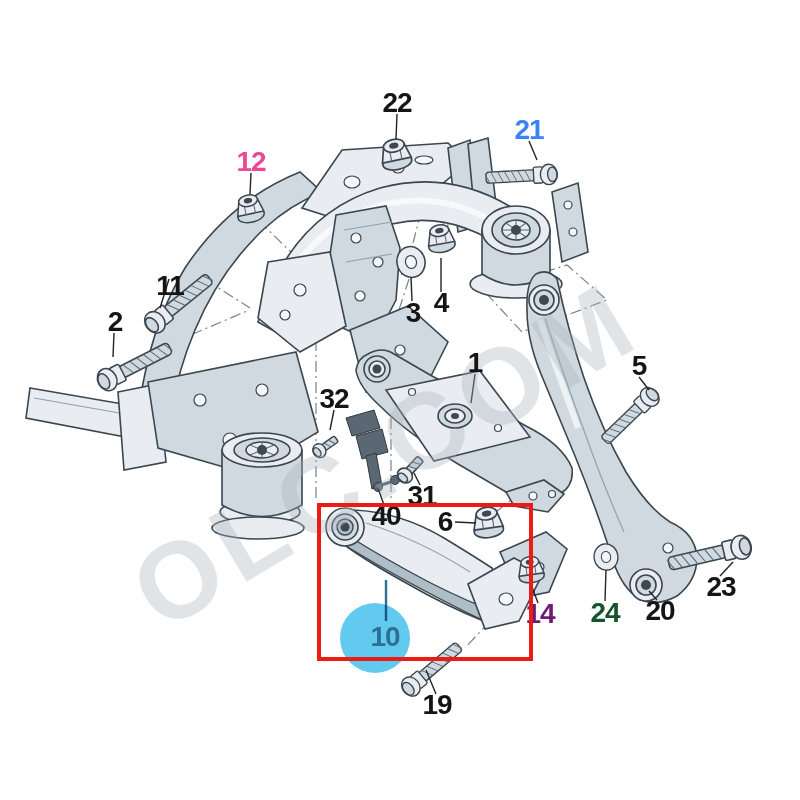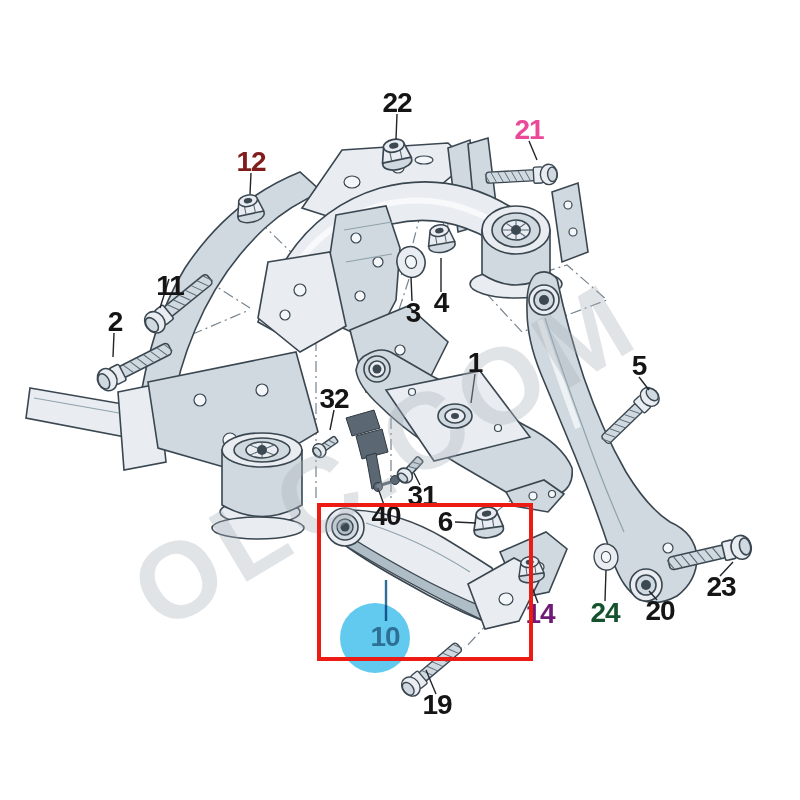--- a/index.html
+++ b/index.html
@@ -255,22 +255,22 @@
       <path class="ln" d="M720,576 L733,562"></path>
       <path d="M386,580 L386,621" stroke="#2e7095" stroke-width="2.4" fill="none"></path>
     </g>
   </svg>
 
   <div class="watermark">OLC.COM</div>
 
   <div class="hl-circle" style="left: 340px; top: 603px; width: 70px; height: 70px; background: rgb(98, 201, 239);"></div>
 
   <div class="part-label" style="left: 397px; top: 103px; color: rgb(21, 21, 21);">22</div>
-    <div class="part-label" style="left: 251px; top: 162px; color: #7f1d1d; text-align: right;">12</div>
-    <div class="part-label" style="left: 529px; top: 130px; color: #ec4899;">21</div>
+    <div class="part-label" style="left: 251px; top: 162px; color: #ec4899; text-align: right;">12</div>
+    <div class="part-label" style="left: 529px; top: 130px; color: #3b82f6;">21</div>
     <div class="part-label" style="left: 170px; top: 268px; color: rgb(21, 21, 21); margin-top: 18px;">11</div>
     <div class="part-label" style="left: 115px; top: 322px; color: rgb(21, 21, 21);">2</div>
     <div class="part-label" style="left: 413px; top: 313px; color: rgb(21, 21, 21);">3</div>
     <div class="part-label" style="left: 441px; top: 303px; color: rgb(21, 21, 21);">4</div>
     <div class="part-label" style="left: 475px; top: 363px; color: rgb(21, 21, 21);">1</div>
     <div class="part-label" style="left: 639px; top: 366px; color: rgb(21, 21, 21);">5</div>
     <div class="part-label" style="left: 334px; top: 399px; color: rgb(21, 21, 21);">32</div>
     <div class="part-label" style="left: 422px; top: 496px; color: rgb(21, 21, 21);">31</div>
     <div class="part-label" style="left: 386px; top: 516px; color: rgb(21, 21, 21);">40</div>
     <div class="part-label" style="left: 445px; top: 522px; color: rgb(21, 21, 21);">6</div>

